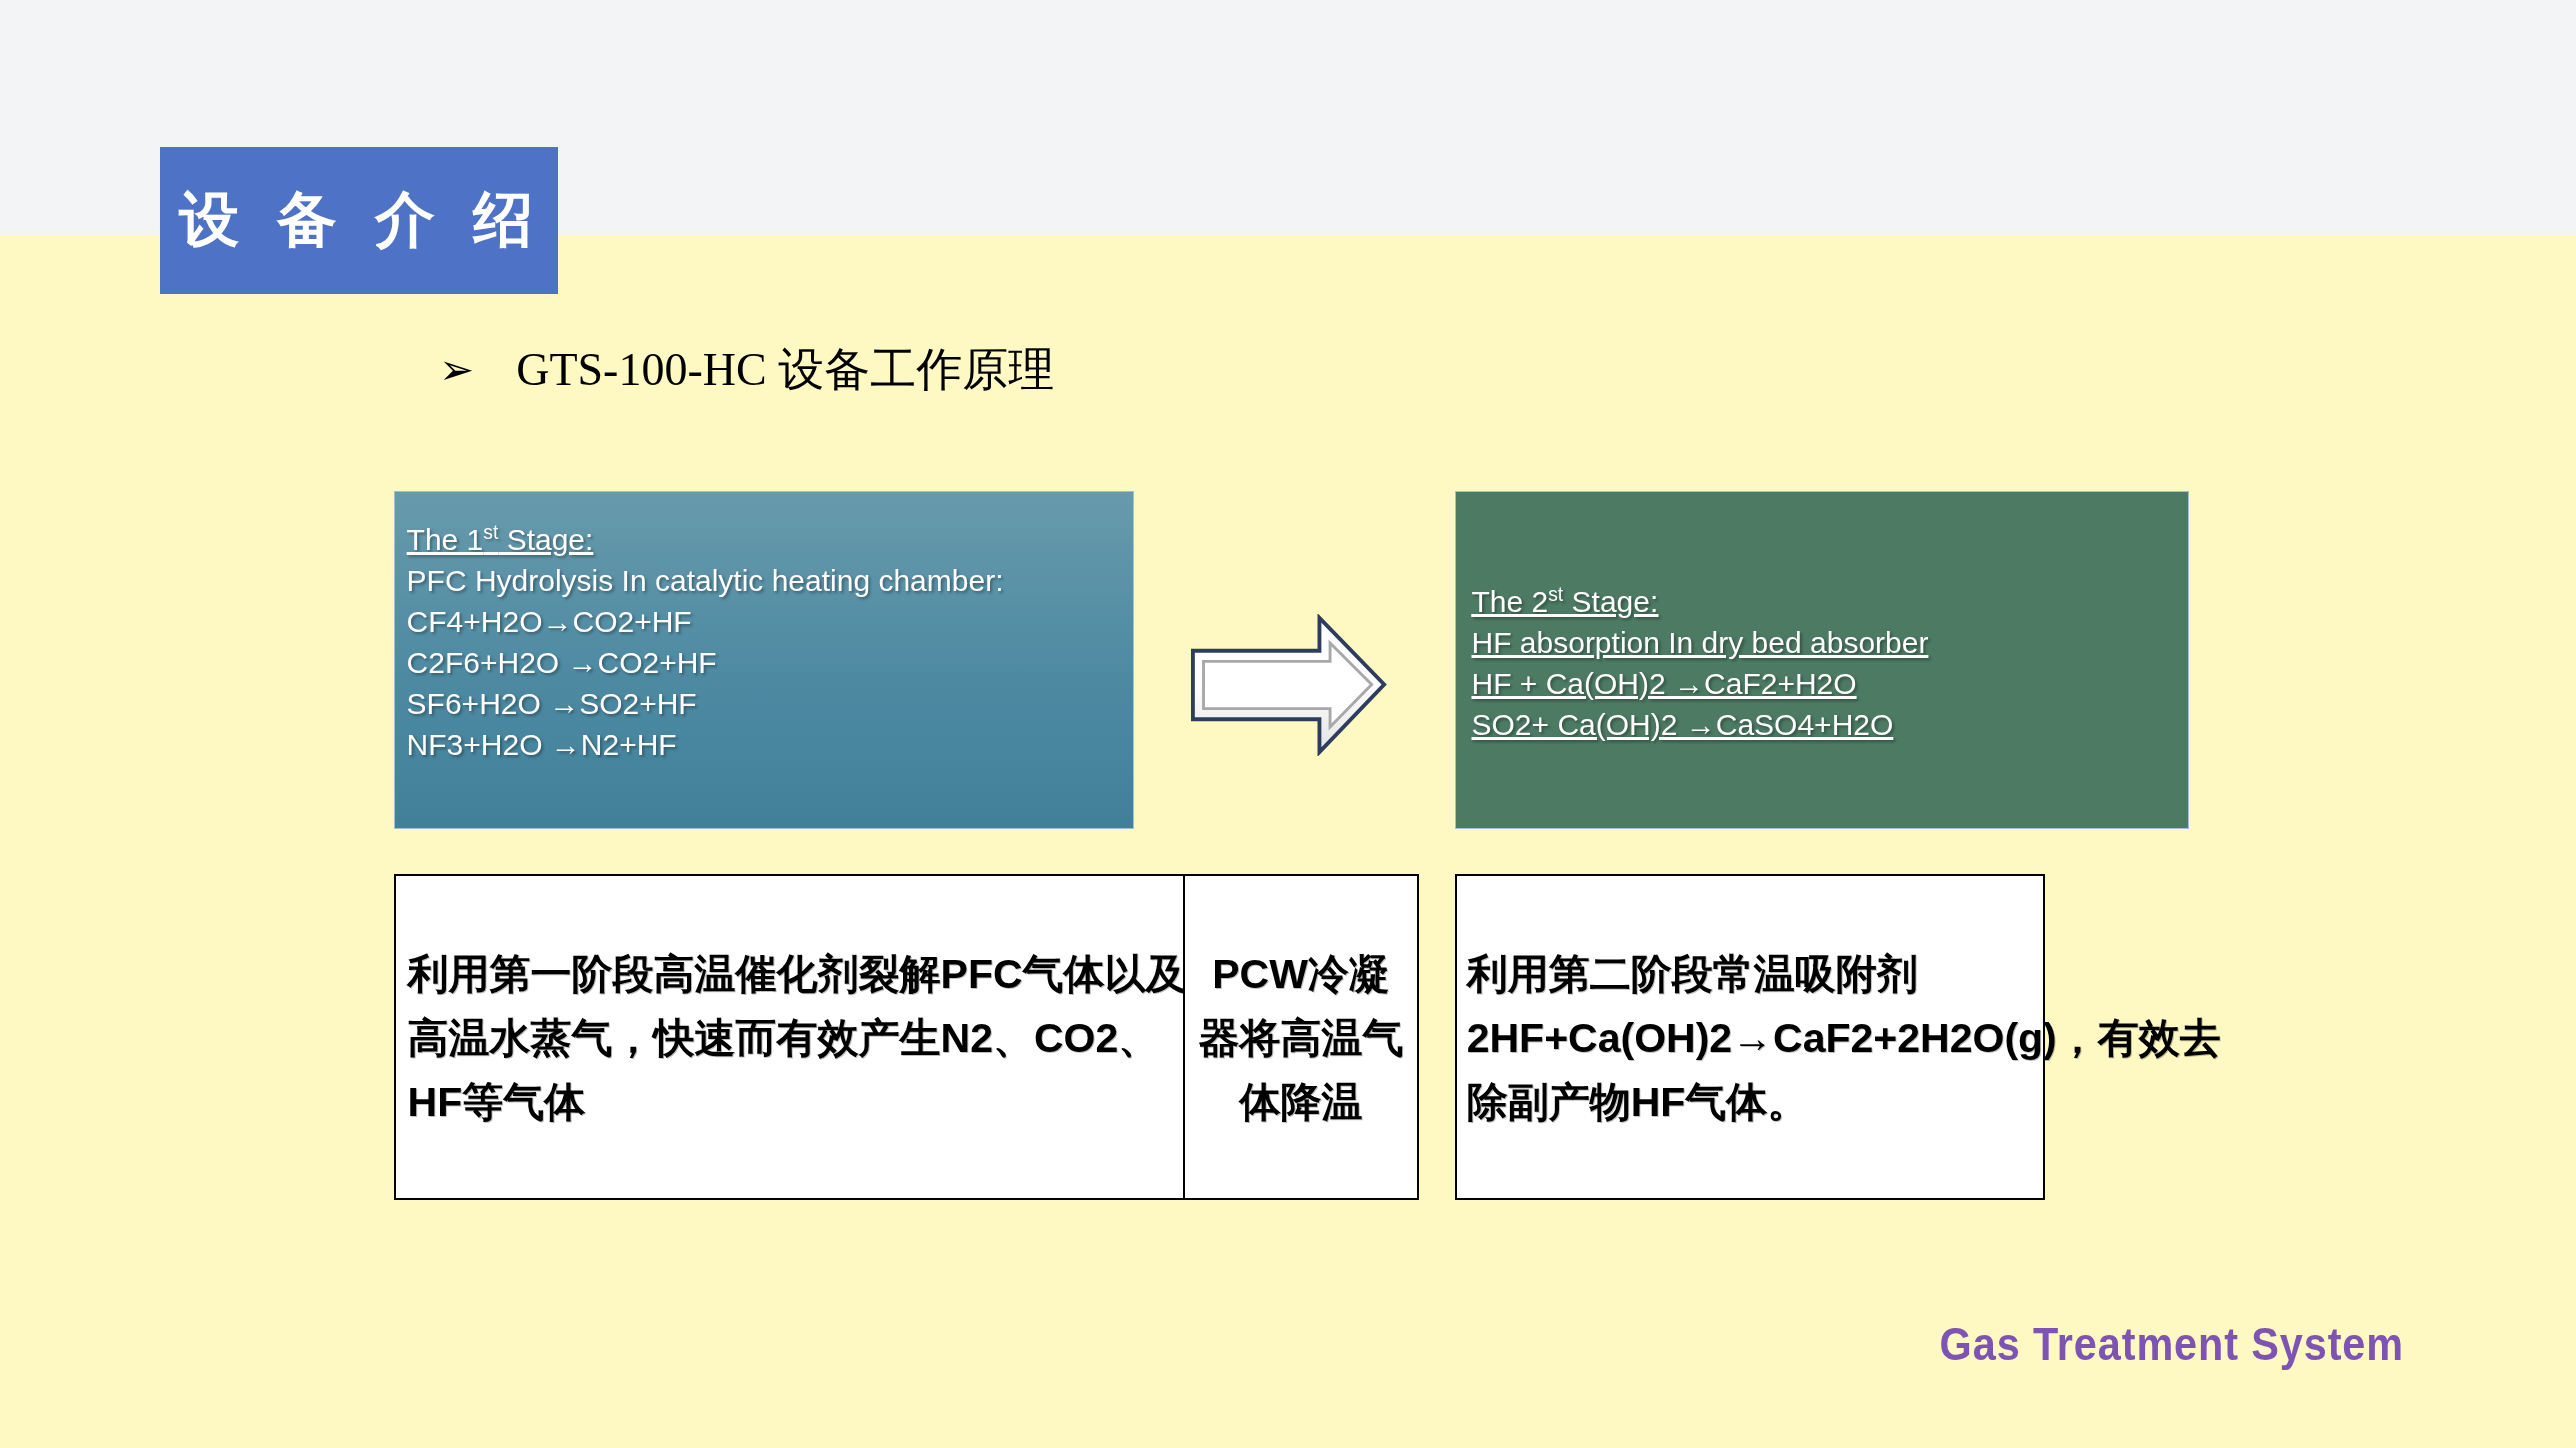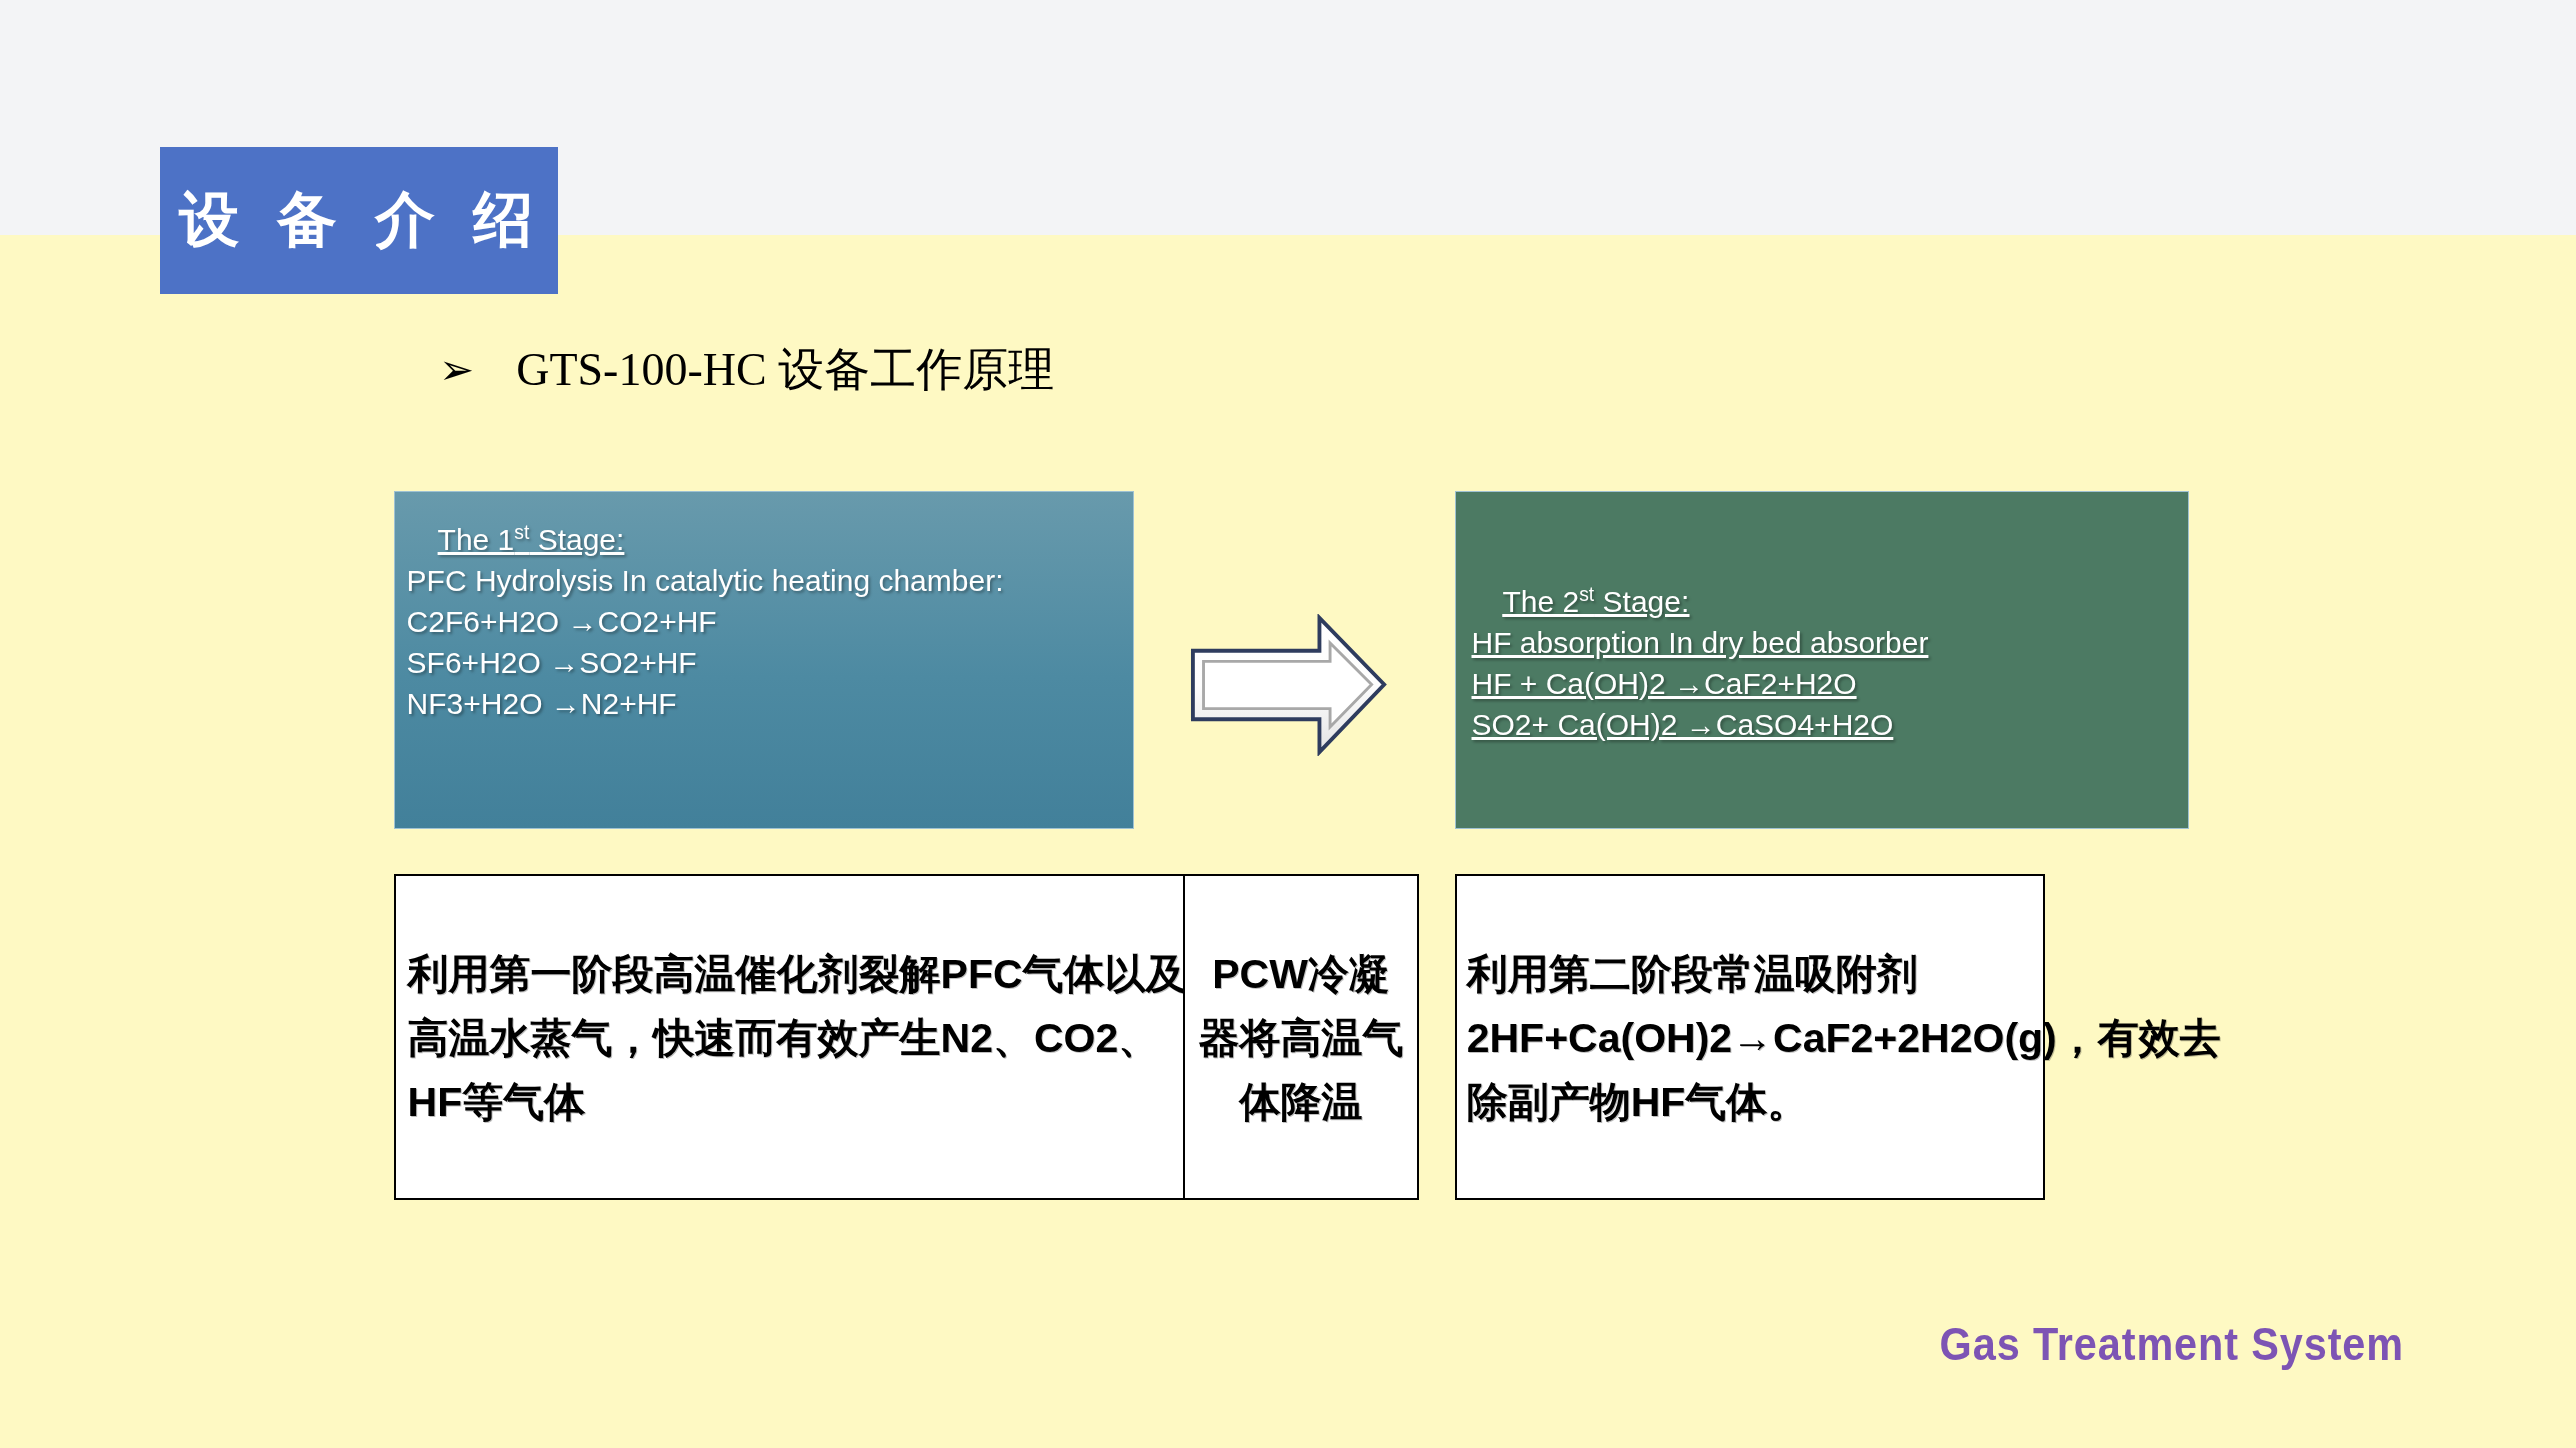--- a/index.html
+++ b/index.html
@@ -45,21 +45,20 @@
     padding:27px 0 0 11.6px;
   }
   .stage2{
     left:1455px;width:734px;
     background:#4c7a63;
     padding:89px 0 0 15.5px;
     text-decoration:underline;
   }
   .stage-title .u{
     text-decoration:underline;
-    margin-left:31px;
   }
   .stage-title sup{font-size:19.3px;line-height:0;}
   .flow-arrow{
     position:absolute;left:1190px;top:614px;width:199px;height:142px;
   }
   .note-box{
     position:absolute;top:874px;height:326px;
     border:2.9px solid #000;box-sizing:border-box;
     background:#ffffff;color:#000;
     font-size:41px;line-height:64px;font-weight:bold;
@@ -92,20 +91,21 @@
     <span class="bullet">➢</span>
     <span>GTS-100-HC 设备工作原理</span>
   </div>
 
   <div class="stage-box stage1">
     <div class="stage-title">
       <span class="u"><span>The 1</span><sup>st</sup><span> Stage:</span></span>
     </div>
     <div>
         <div class="line">PFC Hydrolysis In catalytic heating chamber:</div>
+        <div class="line">CF4+H2O→CO2+HF</div>
         <div class="line">C2F6+H2O →CO2+HF</div>
         <div class="line">SF6+H2O →SO2+HF</div>
         <div class="line">NF3+H2O →N2+HF</div>
       </div>
   </div>
 
   <svg class="flow-arrow" viewBox="0 0 206 147">
     <defs>
       <linearGradient id="bevel" x1="0" y1="0" x2="0" y2="1">
         <stop offset="0" stop-color="#ffffff"></stop>

